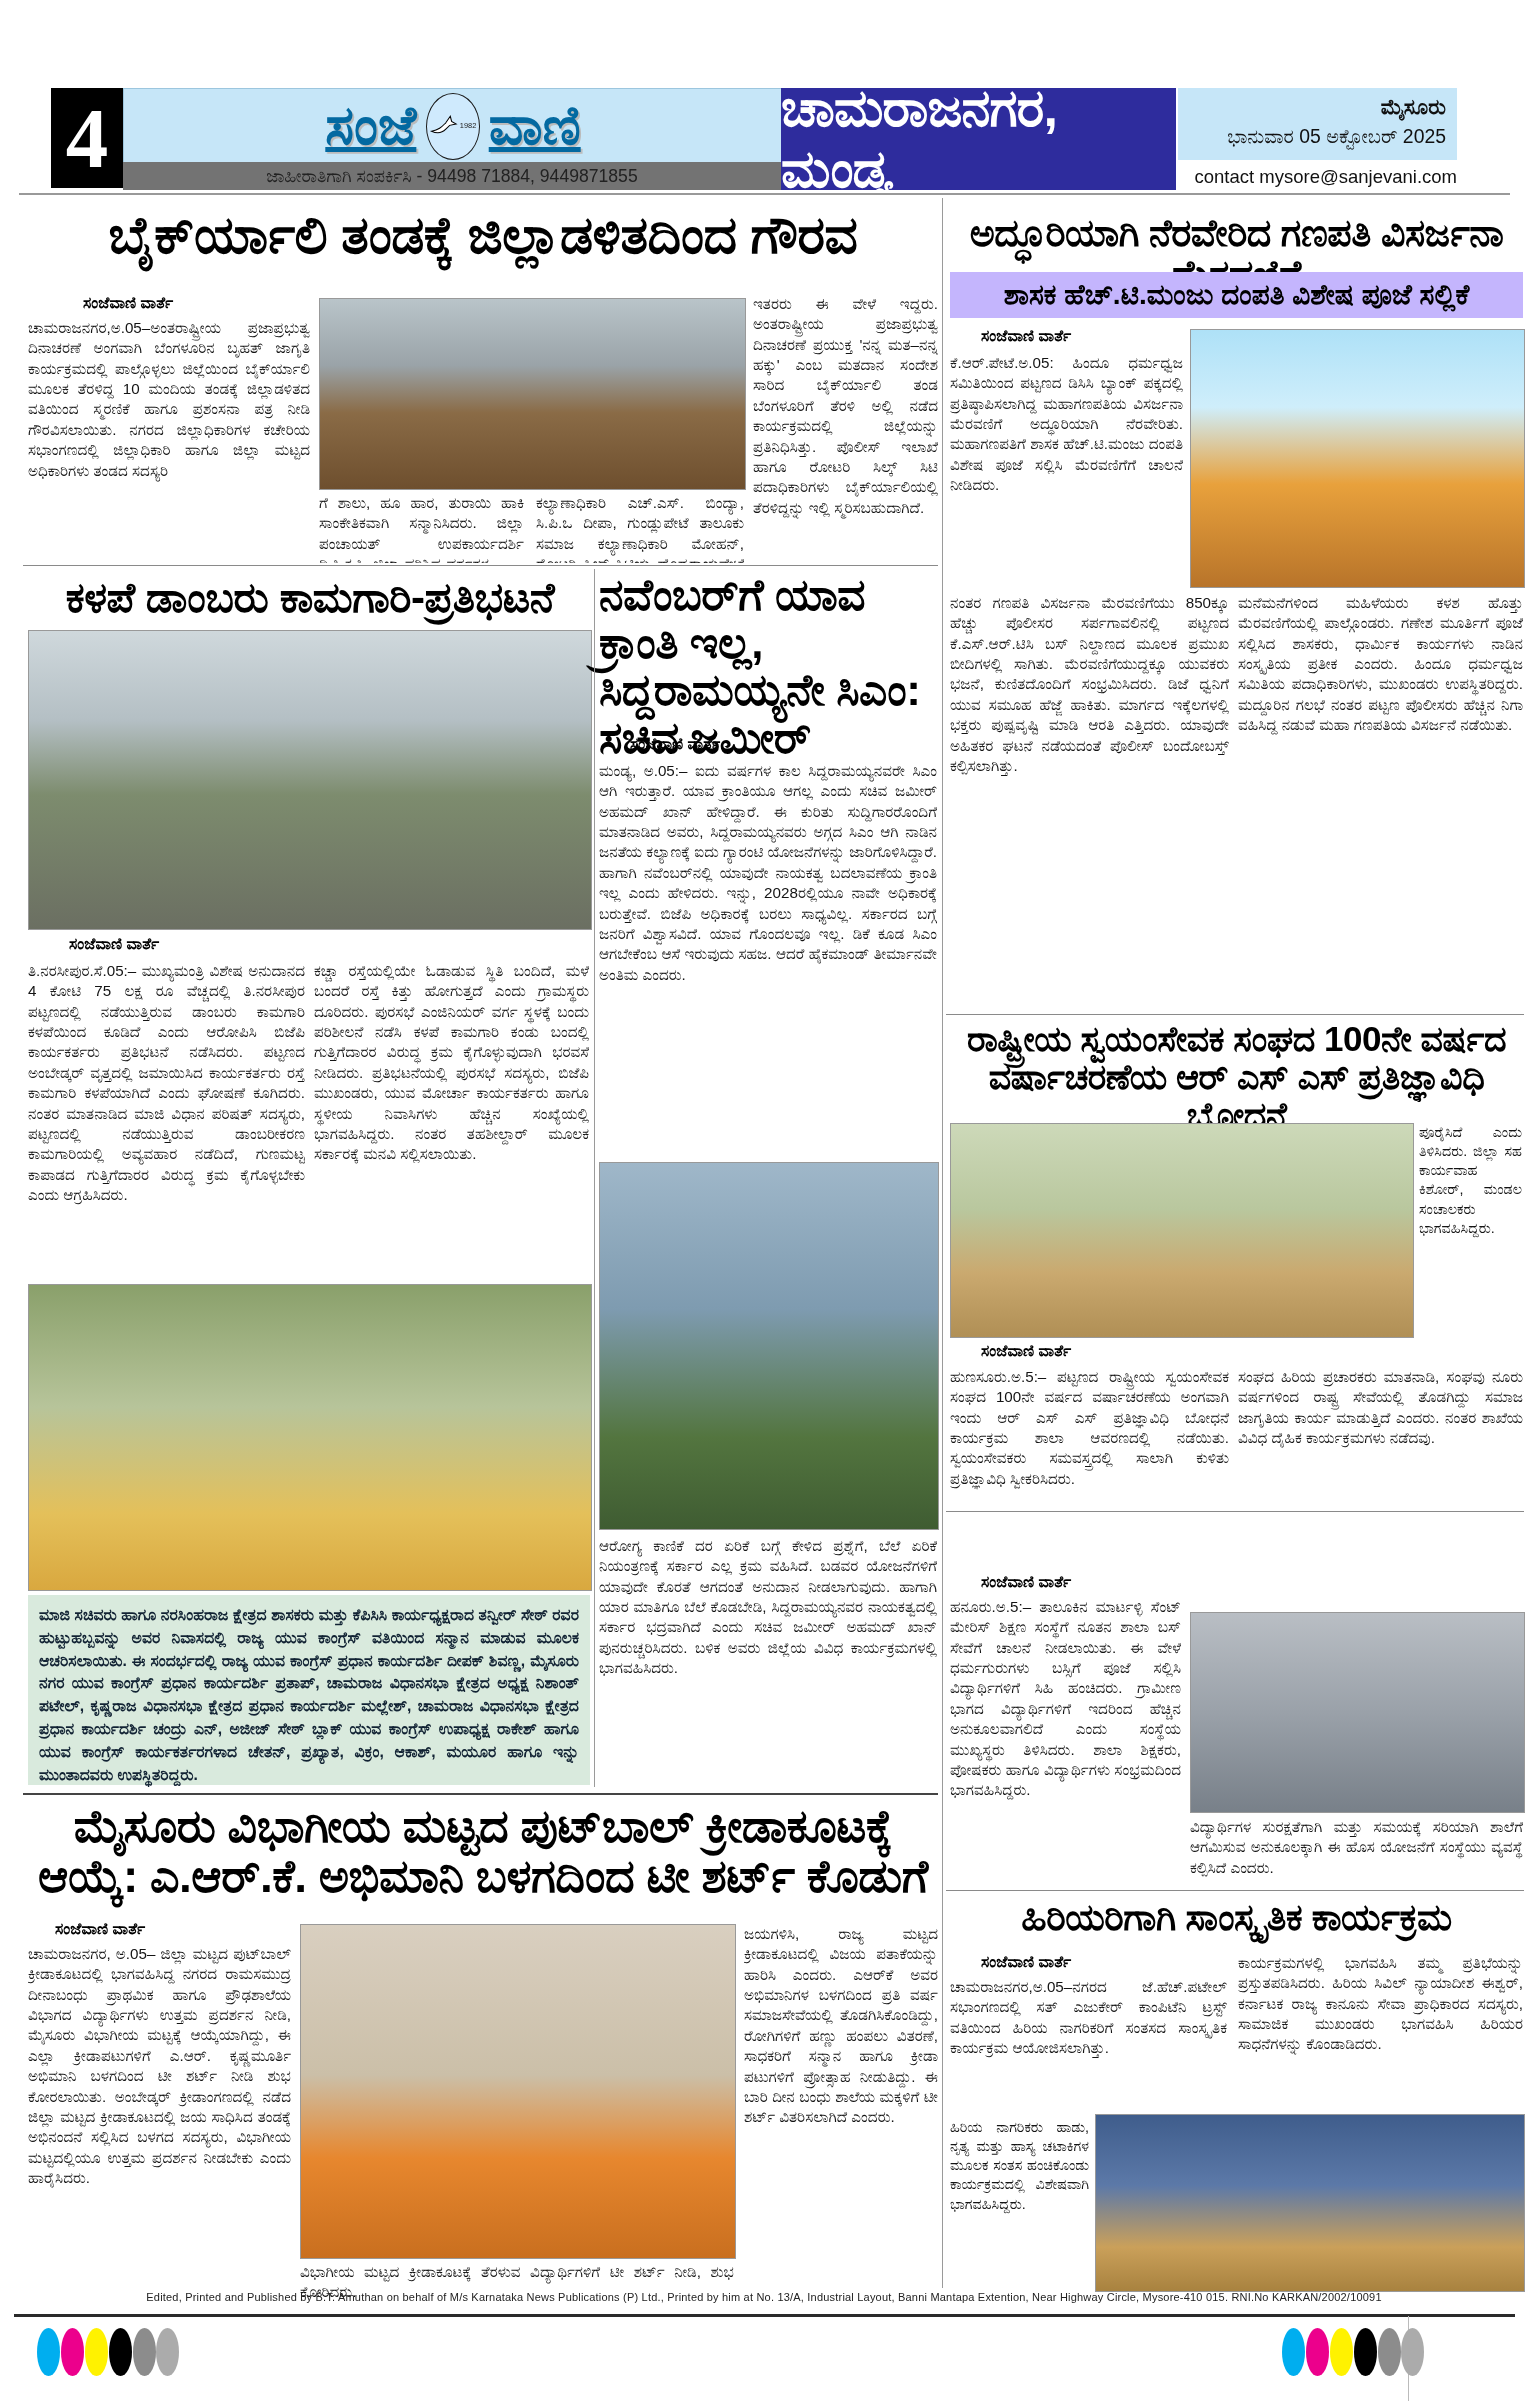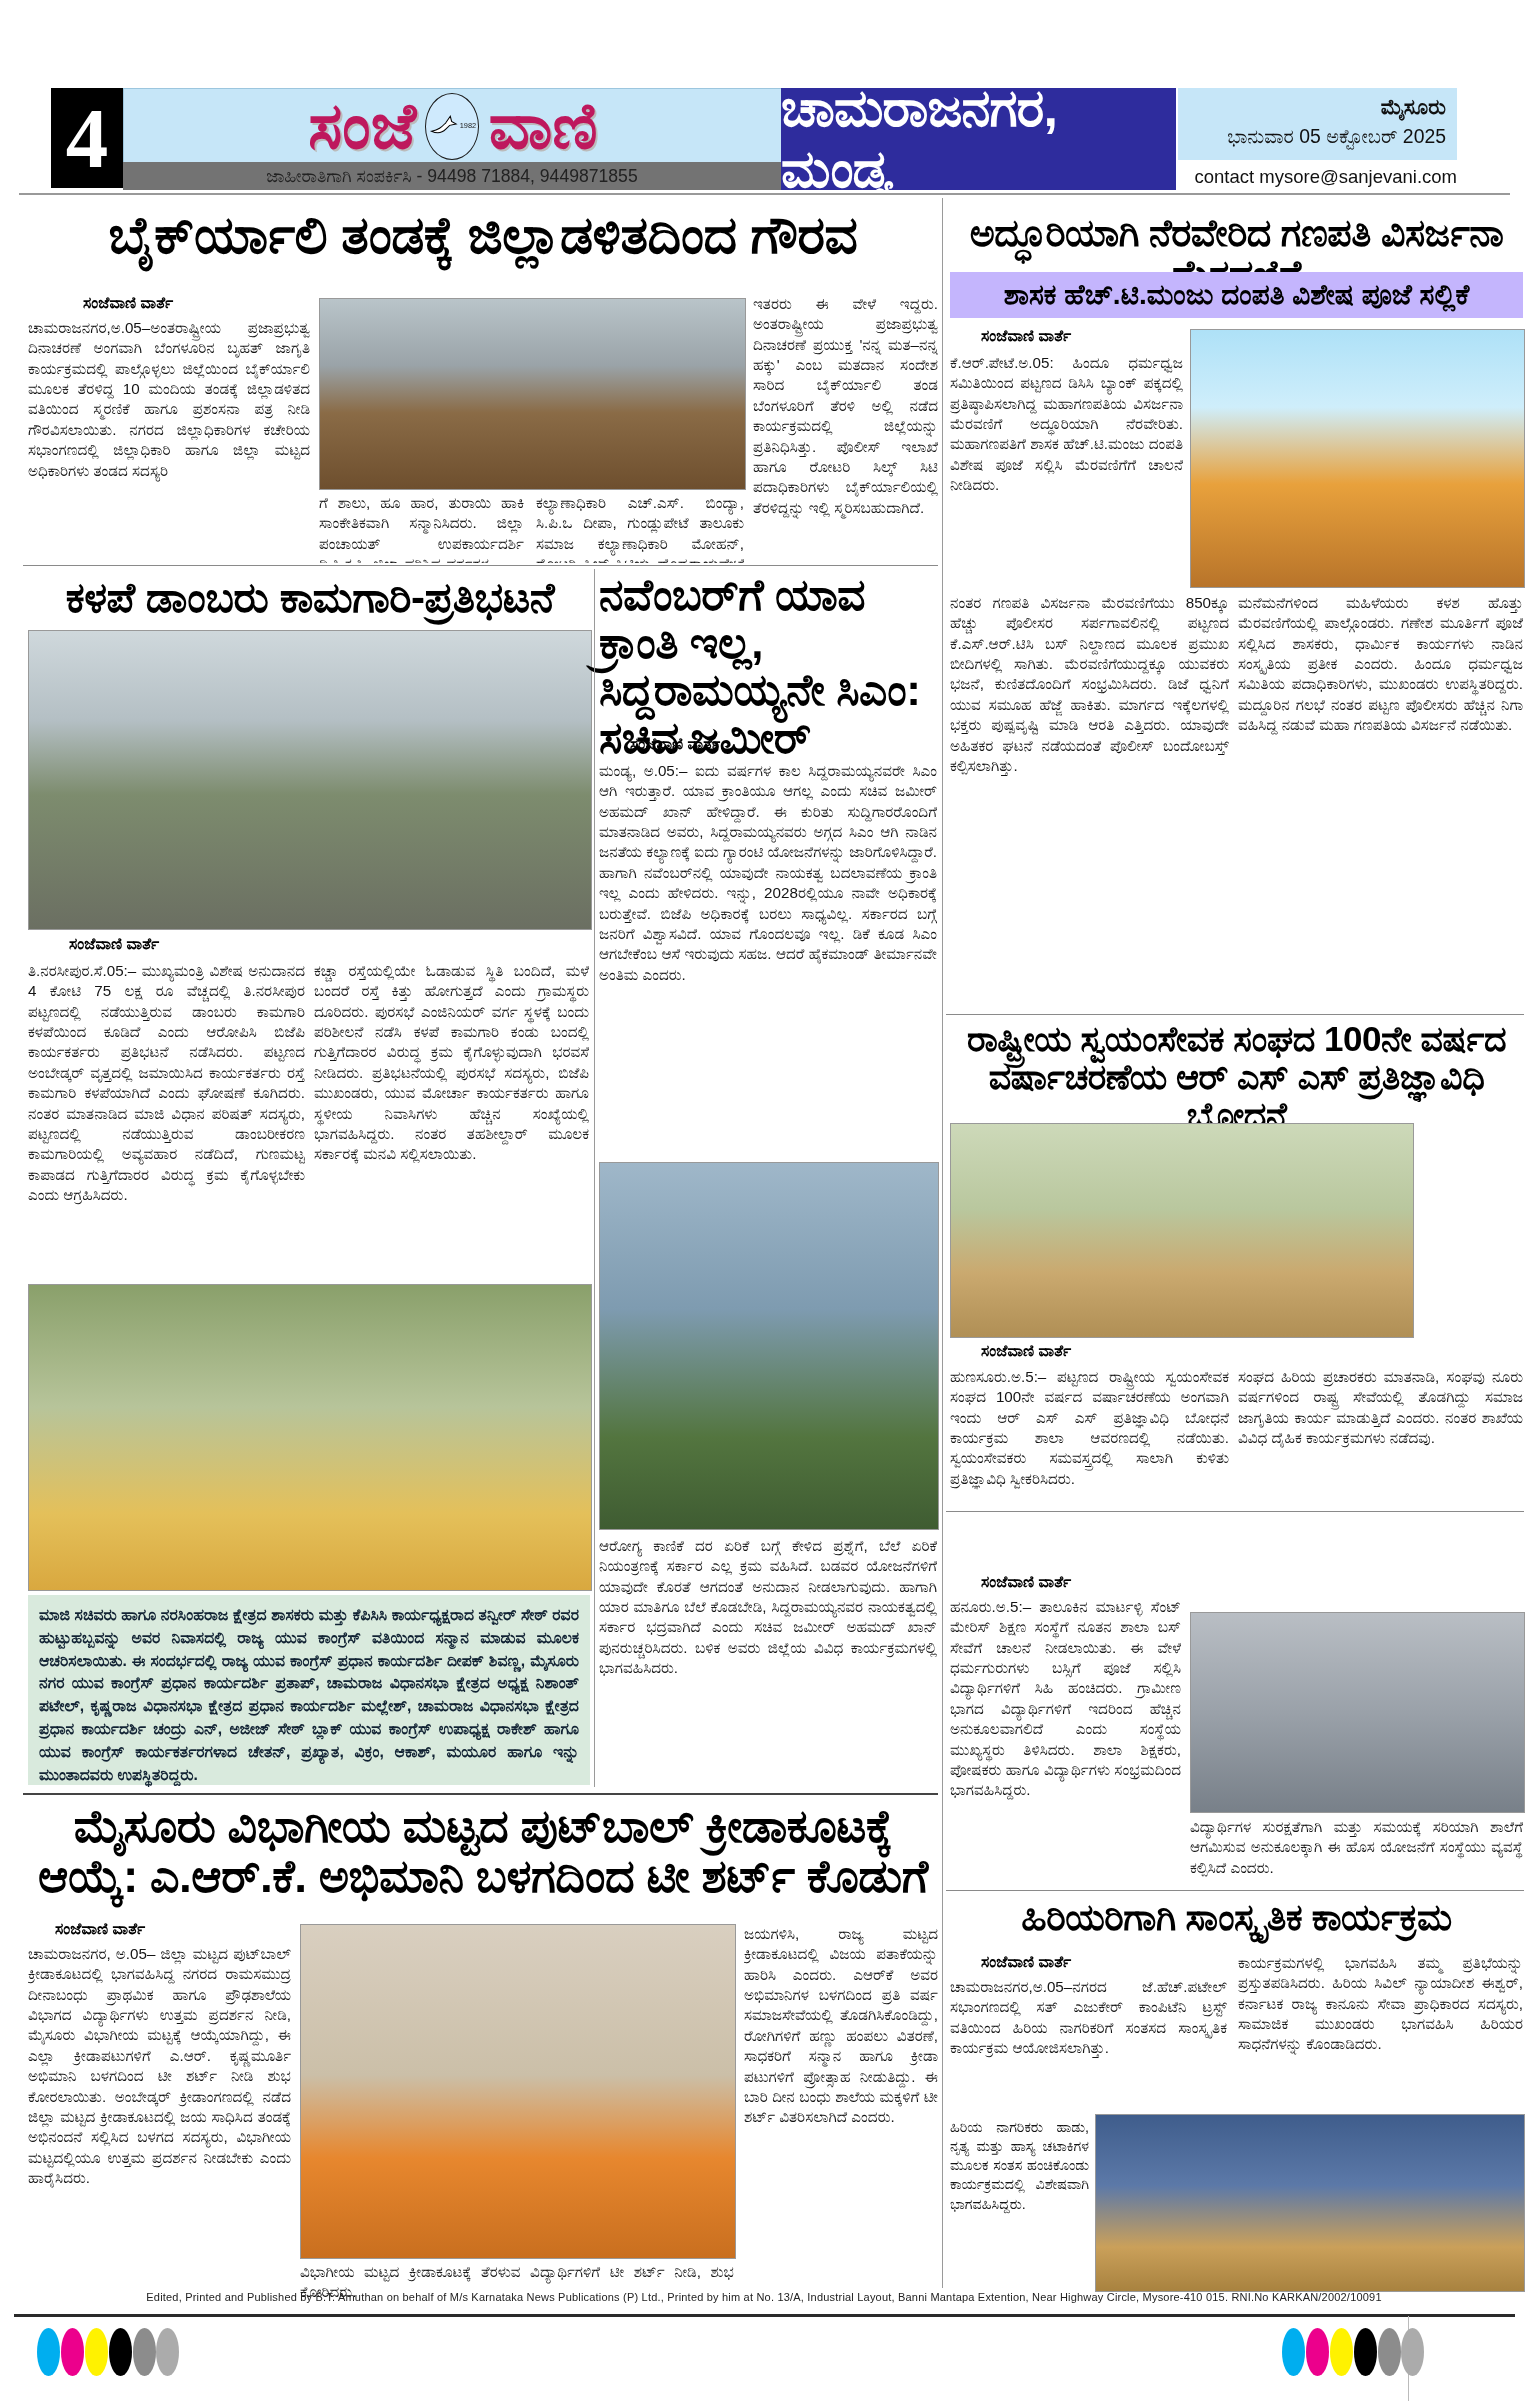--- a/index.html
+++ b/index.html
@@ -8,21 +8,21 @@
   .abs{position:absolute;}
   .body{font-size:15.2px;line-height:1.34;text-align:justify;overflow:hidden;color:#141414;}
   .head{font-weight:bold;color:#000;letter-spacing:-0.5px;line-height:1.08;}
   .byl{font-weight:bold;font-size:15.7px;color:#000;}
   .photo{position:absolute;border:0.9px solid #999;overflow:hidden;}
   .vline{position:absolute;width:0.9px;background:#9a9a9a;}
   .hline{position:absolute;background:#8a8a8a;}
   
   .pgnum{background:#000;color:#fff;font-weight:bold;display:flex;align-items:center;justify-content:center;font-size:85px;font-family:"Liberation Serif",serif;}
   .mastbox{background:#c6e6f8;display:flex;align-items:center;justify-content:center;gap:9.2px;border:0.9px solid #9cc6de;}
-  .mastword{font-size:64px;font-weight:900;color:#be185d;text-shadow:1.8px 1.8px 0 #bbb;}
+  .mastword{font-size:54px;font-weight:900;color:#0369a1;text-shadow:1.8px 1.8px 0 #bbb;text-decoration:underline;}
   .emblem{width:52px;height:65px;border-radius:50%;background:#cfeafd;border:1.8px solid #1b1b1b;
           display:flex;align-items:center;justify-content:center;}
   .emblem .yr{font-size:7.4px;color:#222;line-height:1;}
   .adline{background:#737373;display:flex;align-items:center;justify-content:center;font-size:17.6px;color:#222;}
   .navybar{background:#2e2c9d;color:#fff;display:flex;align-items:center;justify-content:center;
            font-size:52px;font-weight:bold;letter-spacing:-0.9px;}
   .datebox{background:#c6e6f8;text-align:right;padding:7.4px 11px;box-sizing:border-box;}
   .datebox .city{font-size:21px;font-weight:bold;}
   .datebox .dt{font-size:19.4px;margin-top:5.5px;}
   .email{font-size:18.5px;color:#111;text-align:right;}
@@ -102,20 +102,21 @@
   <div class="abs subhead-pink" style="left:950px;top:272px;width:573px;height:46px;">ಶಾಸಕ ಹೆಚ್.ಟಿ.ಮಂಜು ದಂಪತಿ ವಿಶೇಷ ಪೂಜೆ ಸಲ್ಲಿಕೆ</div>
   <div class="abs byl" style="left:981px;top:327px;width:222px;">ಸಂಜೆವಾಣಿ ವಾರ್ತೆ</div>
   <div class="abs body" style="left:950px;top:353px;width:233px;height:233px;">ಕೆ.ಆರ್.ಪೇಟೆ.ಅ.05: ಹಿಂದೂ ಧರ್ಮಧ್ವಜ ಸಮಿತಿಯಿಂದ ಪಟ್ಟಣದ ಡಿಸಿಸಿ ಬ್ಯಾಂಕ್ ಪಕ್ಕದಲ್ಲಿ ಪ್ರತಿಷ್ಠಾಪಿಸಲಾಗಿದ್ದ ಮಹಾಗಣಪತಿಯ ವಿಸರ್ಜನಾ ಮೆರವಣಿಗೆ ಅದ್ಧೂರಿಯಾಗಿ ನೆರವೇರಿತು. ಮಹಾಗಣಪತಿಗೆ ಶಾಸಕ ಹೆಚ್.ಟಿ.ಮಂಜು ದಂಪತಿ ವಿಶೇಷ ಪೂಜೆ ಸಲ್ಲಿಸಿ ಮೆರವಣಿಗೆಗೆ ಚಾಲನೆ ನೀಡಿದರು.</div>
   <div class="photo" id="ph5" style="left:1190px;top:329px;width:333px;height:257px;"></div>
   <div class="abs body" style="left:950px;top:593px;width:279px;height:414px;">ನಂತರ ಗಣಪತಿ ವಿಸರ್ಜನಾ ಮೆರವಣಿಗೆಯು 850ಕ್ಕೂ ಹೆಚ್ಚು ಪೊಲೀಸರ ಸರ್ಪಗಾವಲಿನಲ್ಲಿ ಪಟ್ಟಣದ ಕೆ.ಎಸ್.ಆರ್.ಟಿಸಿ ಬಸ್ ನಿಲ್ದಾಣದ ಮೂಲಕ ಪ್ರಮುಖ ಬೀದಿಗಳಲ್ಲಿ ಸಾಗಿತು. ಮೆರವಣಿಗೆಯುದ್ದಕ್ಕೂ ಯುವಕರು ಭಜನೆ, ಕುಣಿತದೊಂದಿಗೆ ಸಂಭ್ರಮಿಸಿದರು. ಡಿಜೆ ಧ್ವನಿಗೆ ಯುವ ಸಮೂಹ ಹೆಜ್ಜೆ ಹಾಕಿತು. ಮಾರ್ಗದ ಇಕ್ಕೆಲಗಳಲ್ಲಿ ಭಕ್ತರು ಪುಷ್ಪವೃಷ್ಟಿ ಮಾಡಿ ಆರತಿ ಎತ್ತಿದರು. ಯಾವುದೇ ಅಹಿತಕರ ಘಟನೆ ನಡೆಯದಂತೆ ಪೊಲೀಸ್ ಬಂದೋಬಸ್ತ್ ಕಲ್ಪಿಸಲಾಗಿತ್ತು.</div>
   <div class="abs body" style="left:1238px;top:593px;width:285px;height:414px;">ಮನೆಮನೆಗಳಿಂದ ಮಹಿಳೆಯರು ಕಳಶ ಹೊತ್ತು ಮೆರವಣಿಗೆಯಲ್ಲಿ ಪಾಲ್ಗೊಂಡರು. ಗಣೇಶ ಮೂರ್ತಿಗೆ ಪೂಜೆ ಸಲ್ಲಿಸಿದ ಶಾಸಕರು, ಧಾರ್ಮಿಕ ಕಾರ್ಯಗಳು ನಾಡಿನ ಸಂಸ್ಕೃತಿಯ ಪ್ರತೀಕ ಎಂದರು. ಹಿಂದೂ ಧರ್ಮಧ್ವಜ ಸಮಿತಿಯ ಪದಾಧಿಕಾರಿಗಳು, ಮುಖಂಡರು ಉಪಸ್ಥಿತರಿದ್ದರು. ಮದ್ದೂರಿನ ಗಲಭೆ ನಂತರ ಪಟ್ಟಣ ಪೊಲೀಸರು ಹೆಚ್ಚಿನ ನಿಗಾ ವಹಿಸಿದ್ದ ನಡುವೆ ಮಹಾ ಗಣಪತಿಯ ವಿಸರ್ಜನೆ ನಡೆಯಿತು.</div>
   <div class="hline" style="left:946px;top:1014px;width:578px;height:0.9px;"></div>
 
   <div class="abs head" style="left:950px;top:1020px;width:573px;height:96px;font-size:35px;text-align:center;">ರಾಷ್ಟ್ರೀಯ ಸ್ವಯಂಸೇವಕ ಸಂಘದ 100ನೇ ವರ್ಷದ ವರ್ಷಾಚರಣೆಯ ಆರ್ ಎಸ್ ಎಸ್ ಪ್ರತಿಜ್ಞಾವಿಧಿ ಬೋಧನೆ</div>
   <div class="photo" id="ph6" style="left:950px;top:1123px;width:462px;height:213px;"></div>
+  <div class="abs body" style="left:1419px;top:1123px;width:103px;height:213px;font-size:14.3px;">ಪೂರೈಸಿದೆ ಎಂದು ತಿಳಿಸಿದರು. ಜಿಲ್ಲಾ ಸಹ ಕಾರ್ಯವಾಹ ಕಿಶೋರ್, ಮಂಡಲ ಸಂಚಾಲಕರು ಭಾಗವಹಿಸಿದ್ದರು.</div>
   <div class="abs byl" style="left:981px;top:1342px;width:222px;">ಸಂಜೆವಾಣಿ ವಾರ್ತೆ</div>
   <div class="abs body" style="left:950px;top:1367px;width:279px;height:137px;">ಹುಣಸೂರು.ಅ.5:– ಪಟ್ಟಣದ ರಾಷ್ಟ್ರೀಯ ಸ್ವಯಂಸೇವಕ ಸಂಘದ 100ನೇ ವರ್ಷದ ವರ್ಷಾಚರಣೆಯ ಅಂಗವಾಗಿ ಇಂದು ಆರ್ ಎಸ್ ಎಸ್ ಪ್ರತಿಜ್ಞಾವಿಧಿ ಬೋಧನೆ ಕಾರ್ಯಕ್ರಮ ಶಾಲಾ ಆವರಣದಲ್ಲಿ ನಡೆಯಿತು. ಸ್ವಯಂಸೇವಕರು ಸಮವಸ್ತ್ರದಲ್ಲಿ ಸಾಲಾಗಿ ಕುಳಿತು ಪ್ರತಿಜ್ಞಾವಿಧಿ ಸ್ವೀಕರಿಸಿದರು.</div>
   <div class="abs body" style="left:1238px;top:1367px;width:285px;height:137px;">ಸಂಘದ ಹಿರಿಯ ಪ್ರಚಾರಕರು ಮಾತನಾಡಿ, ಸಂಘವು ನೂರು ವರ್ಷಗಳಿಂದ ರಾಷ್ಟ್ರ ಸೇವೆಯಲ್ಲಿ ತೊಡಗಿದ್ದು ಸಮಾಜ ಜಾಗೃತಿಯ ಕಾರ್ಯ ಮಾಡುತ್ತಿದೆ ಎಂದರು. ನಂತರ ಶಾಖೆಯ ವಿವಿಧ ದೈಹಿಕ ಕಾರ್ಯಕ್ರಮಗಳು ನಡೆದವು.</div>
   <div class="hline" style="left:946px;top:1511px;width:578px;height:0.9px;"></div>
 
   <div class="abs byl" style="left:981px;top:1573px;width:222px;">ಸಂಜೆವಾಣಿ ವಾರ್ತೆ</div>
   <div class="abs body" style="left:950px;top:1597px;width:231px;height:286px;">ಹನೂರು.ಅ.5:– ತಾಲೂಕಿನ ಮಾರ್ಟಳ್ಳಿ ಸೆಂಟ್ ಮೇರಿಸ್ ಶಿಕ್ಷಣ ಸಂಸ್ಥೆಗೆ ನೂತನ ಶಾಲಾ ಬಸ್ ಸೇವೆಗೆ ಚಾಲನೆ ನೀಡಲಾಯಿತು. ಈ ವೇಳೆ ಧರ್ಮಗುರುಗಳು ಬಸ್ಸಿಗೆ ಪೂಜೆ ಸಲ್ಲಿಸಿ ವಿದ್ಯಾರ್ಥಿಗಳಿಗೆ ಸಿಹಿ ಹಂಚಿದರು. ಗ್ರಾಮೀಣ ಭಾಗದ ವಿದ್ಯಾರ್ಥಿಗಳಿಗೆ ಇದರಿಂದ ಹೆಚ್ಚಿನ ಅನುಕೂಲವಾಗಲಿದೆ ಎಂದು ಸಂಸ್ಥೆಯ ಮುಖ್ಯಸ್ಥರು ತಿಳಿಸಿದರು. ಶಾಲಾ ಶಿಕ್ಷಕರು, ಪೋಷಕರು ಹಾಗೂ ವಿದ್ಯಾರ್ಥಿಗಳು ಸಂಭ್ರಮದಿಂದ ಭಾಗವಹಿಸಿದ್ದರು.</div>
   <div class="photo" id="ph7" style="left:1190px;top:1612px;width:333px;height:199px;"></div>
   <div class="abs body" style="left:1190px;top:1817px;width:333px;height:67px;">ವಿದ್ಯಾರ್ಥಿಗಳ ಸುರಕ್ಷತೆಗಾಗಿ ಮತ್ತು ಸಮಯಕ್ಕೆ ಸರಿಯಾಗಿ ಶಾಲೆಗೆ ಆಗಮಿಸುವ ಅನುಕೂಲಕ್ಕಾಗಿ ಈ ಹೊಸ ಯೋಜನೆಗೆ ಸಂಸ್ಥೆಯು ವ್ಯವಸ್ಥೆ ಕಲ್ಪಿಸಿದೆ ಎಂದರು.</div>
   <div class="hline" style="left:946px;top:1890px;width:578px;height:0.9px;"></div>

